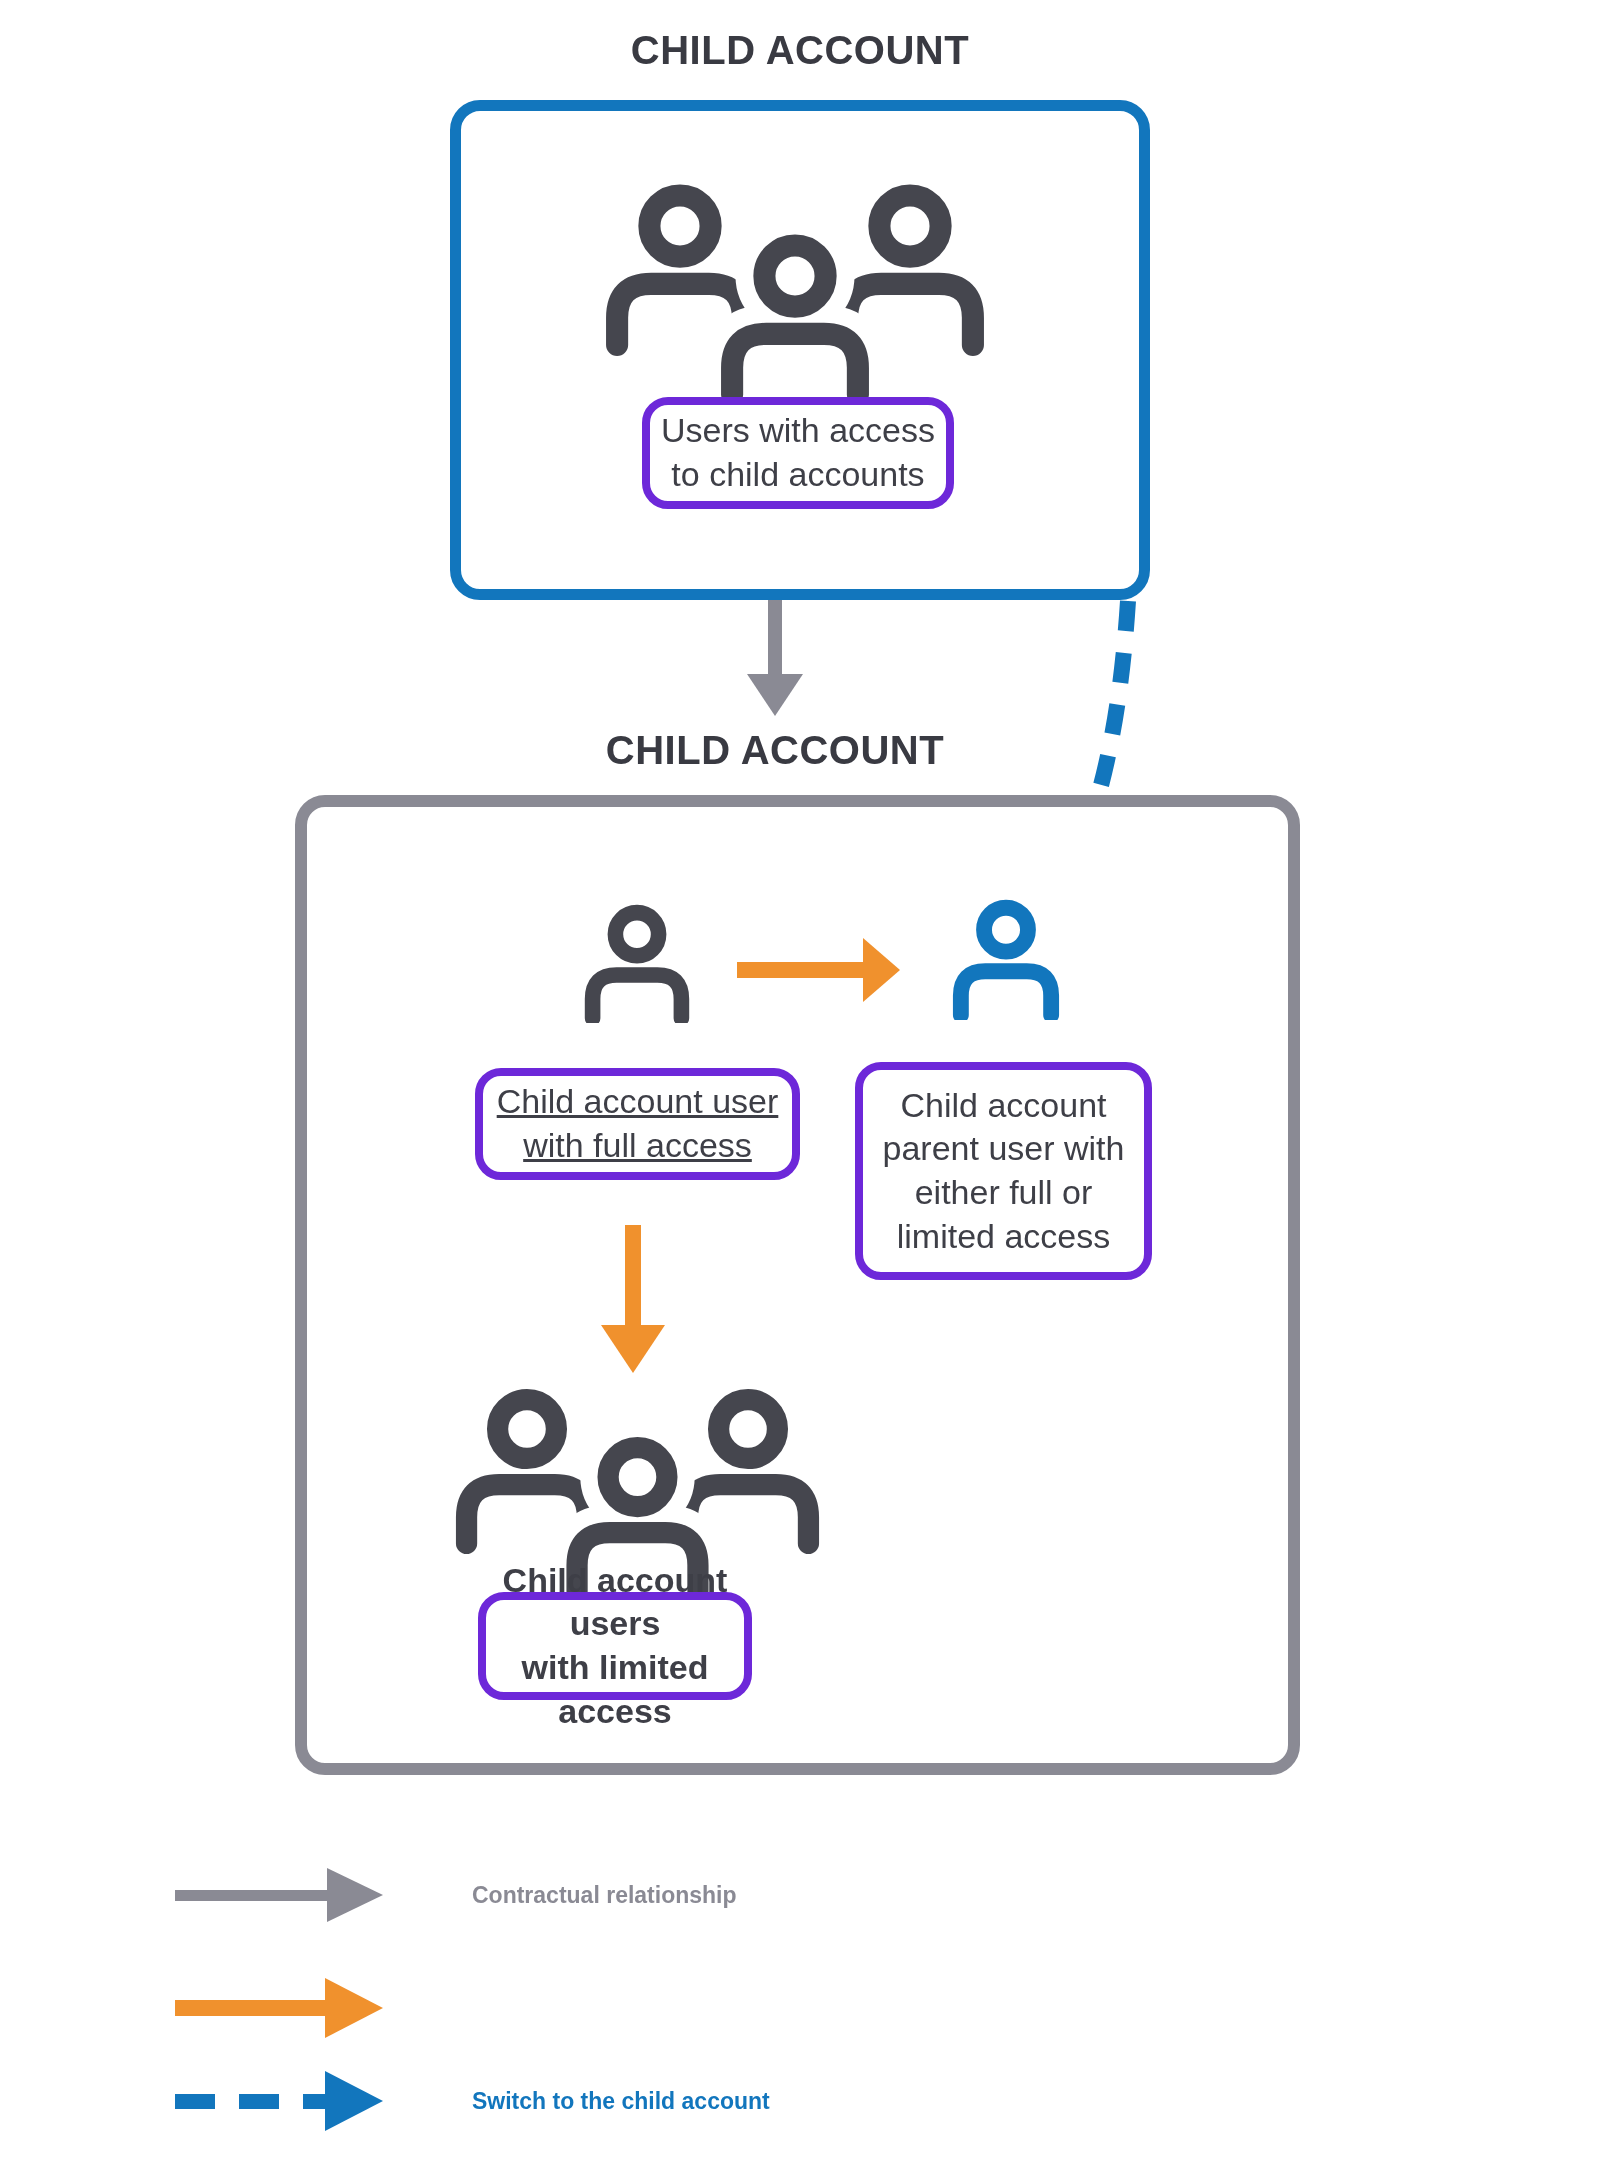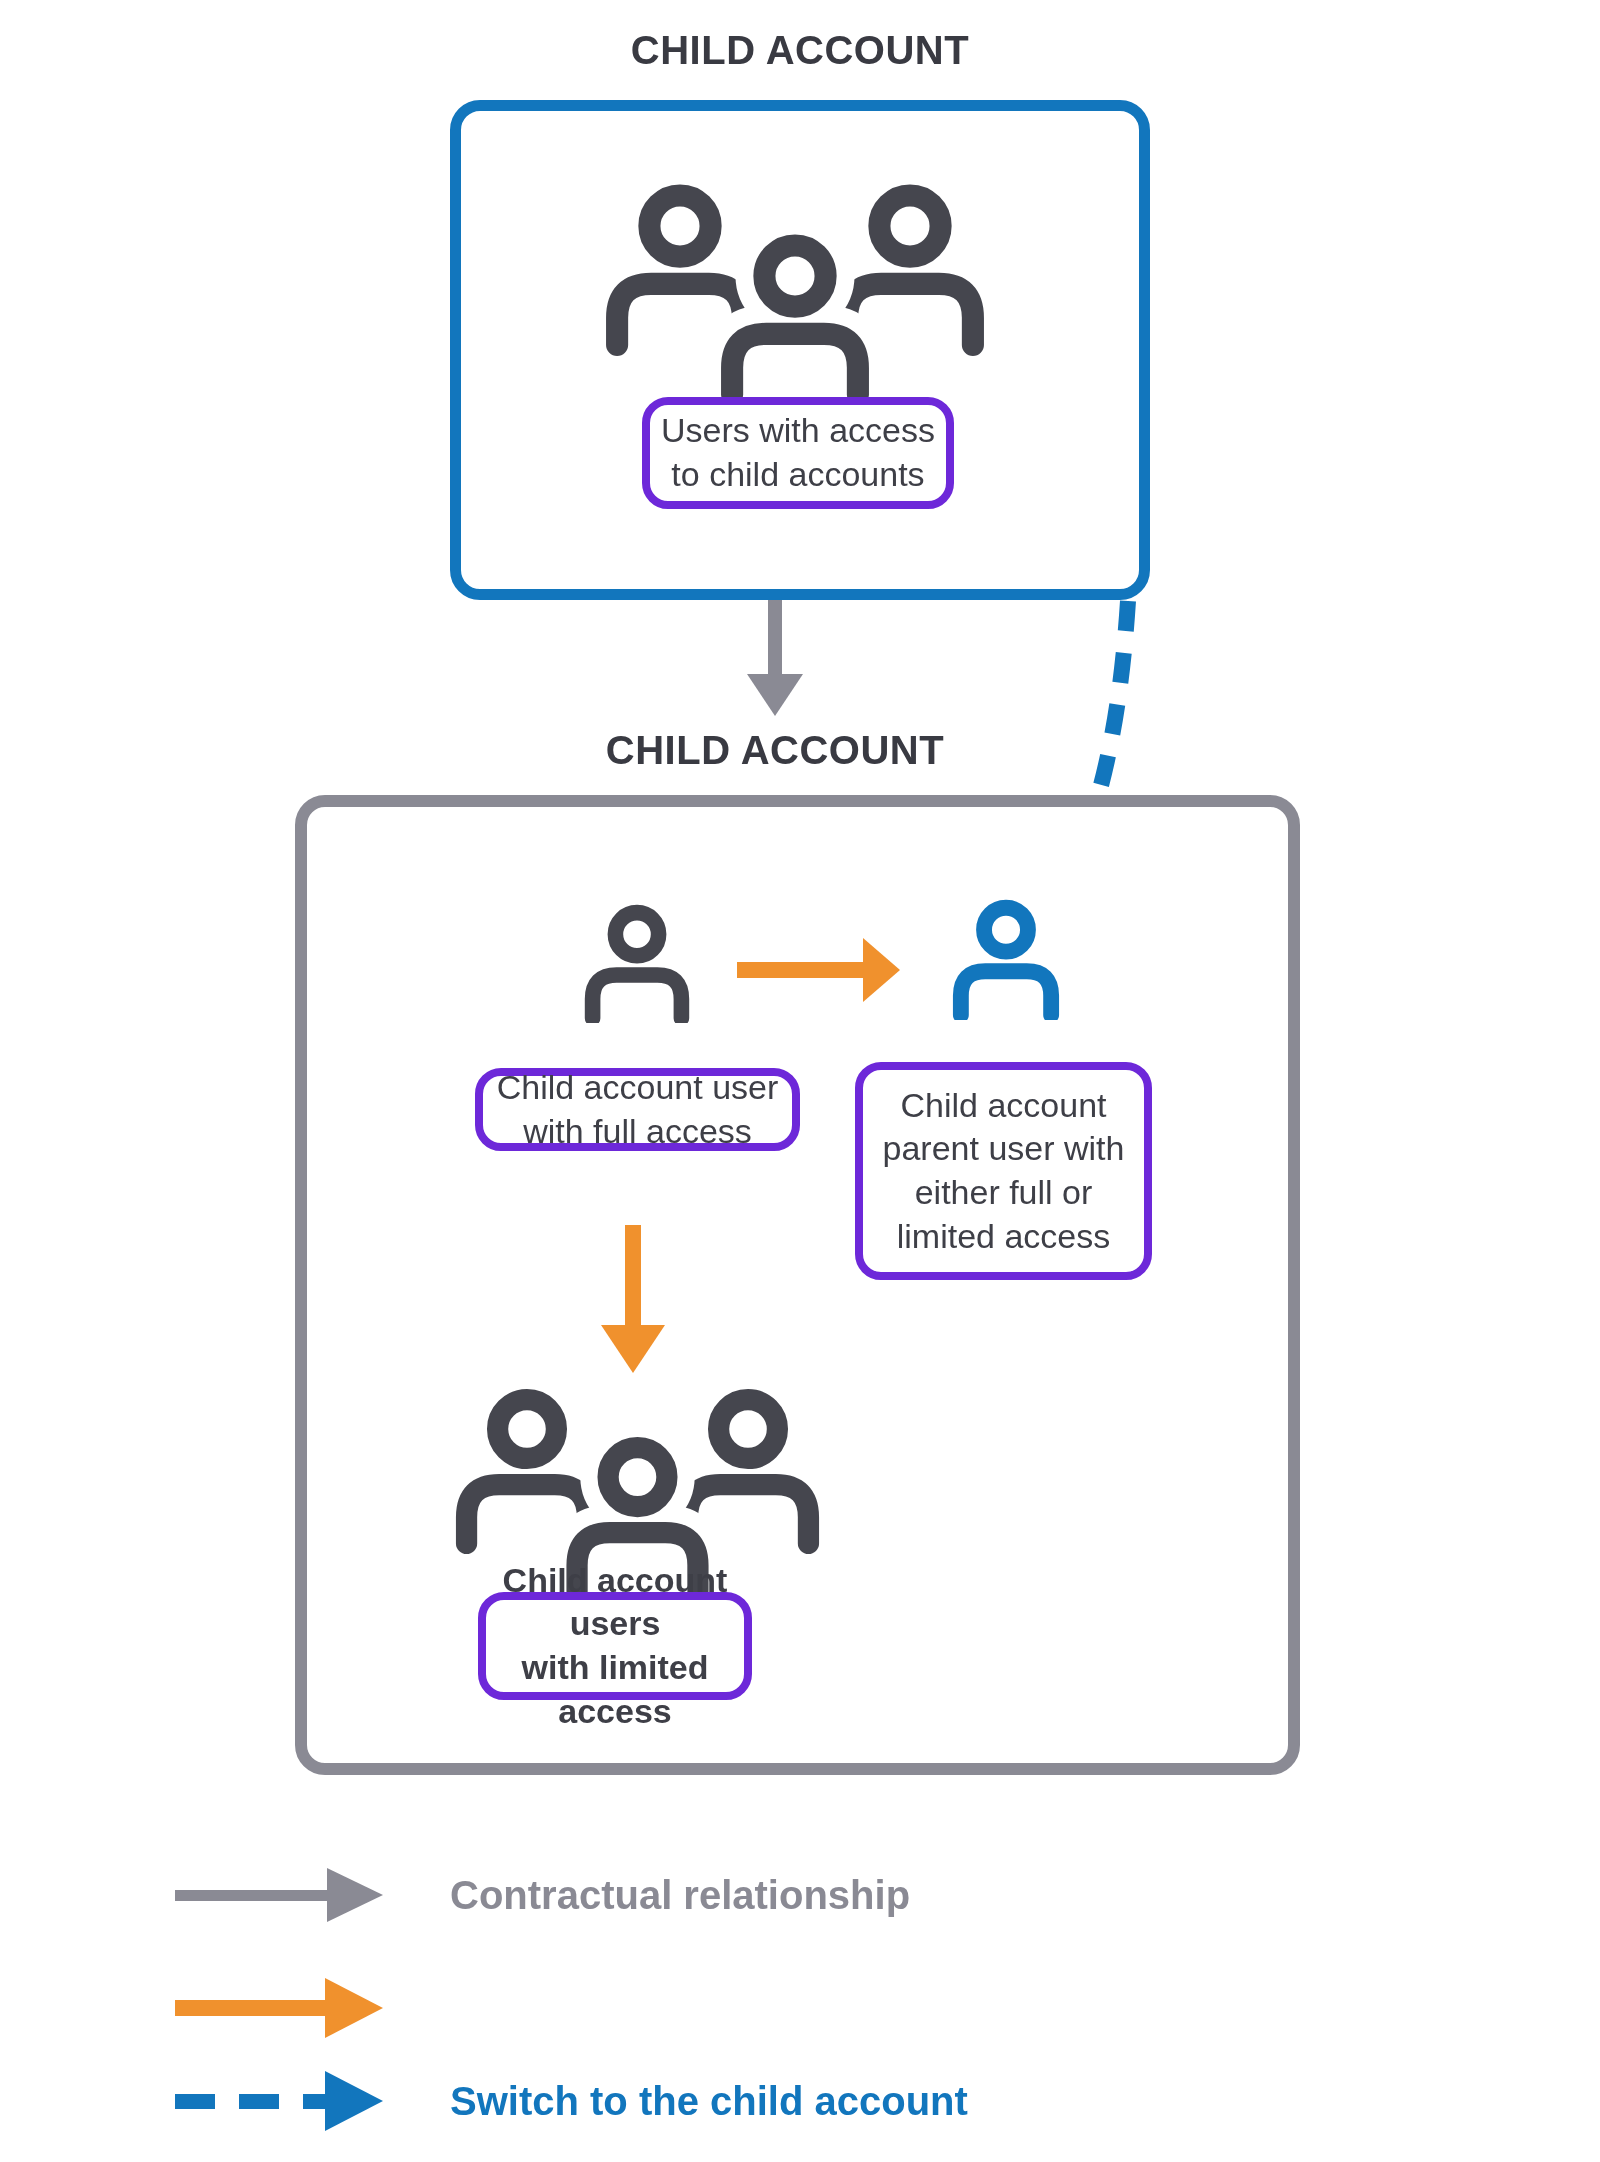--- a/index.html
+++ b/index.html
@@ -36,24 +36,24 @@
     align-items:center;
     justify-content:center;
     text-align:center;
     white-space:pre-line;
     font-size:34px;
     line-height:1.28;
     color:#3E3F47;
   }
   .legend-label{
     position:absolute;
-    left:450px;
+    left:472px;
     height:62px;
     line-height:62px;
-    font-size:40px;
+    font-size:23px;
     font-weight:700;
   }
   .legend-gray{color:#8A8A94;}
   .legend-orange{color:#F0912D;}
   .legend-blue{color:#1276BD;}
   svg{display:block;}
 </style>
 </head>
 <body>
 
@@ -116,21 +116,21 @@
     <rect x="0" y="27" width="128" height="16" fill="#F0912D"></rect>
     <polygon points="126,3 126,67 163,35" fill="#F0912D"></polygon>
   </svg>
 
   <svg class="abs" style="left:945px;top:898px;" width="122" height="122" viewBox="0 0 100 100">
     <g fill="none" stroke="#1276BD" stroke-width="13" stroke-linecap="round">
       <use href="#person" xlink:href="#person"></use>
     </g>
   </svg>
 
-  <div class="pill" style="left:475px;top:1068px;width:325px;height:83px;">Child account user
+  <div class="pill" style="left:475px;top:1068px;width:325px;height:112px;text-decoration:underline;">Child account user
 with full access</div>
 
   <div class="pill" style="left:855px;top:1062px;width:297px;height:218px;">Child account
 parent user with
 either full or
 limited access</div>
 
   <svg class="abs" style="left:598px;top:1225px;" width="70" height="150" viewBox="0 0 70 150">
     <rect x="27" y="0" width="16" height="102" fill="#F0912D"></rect>
     <polygon points="3,100 67,100 35,148" fill="#F0912D"></polygon>

